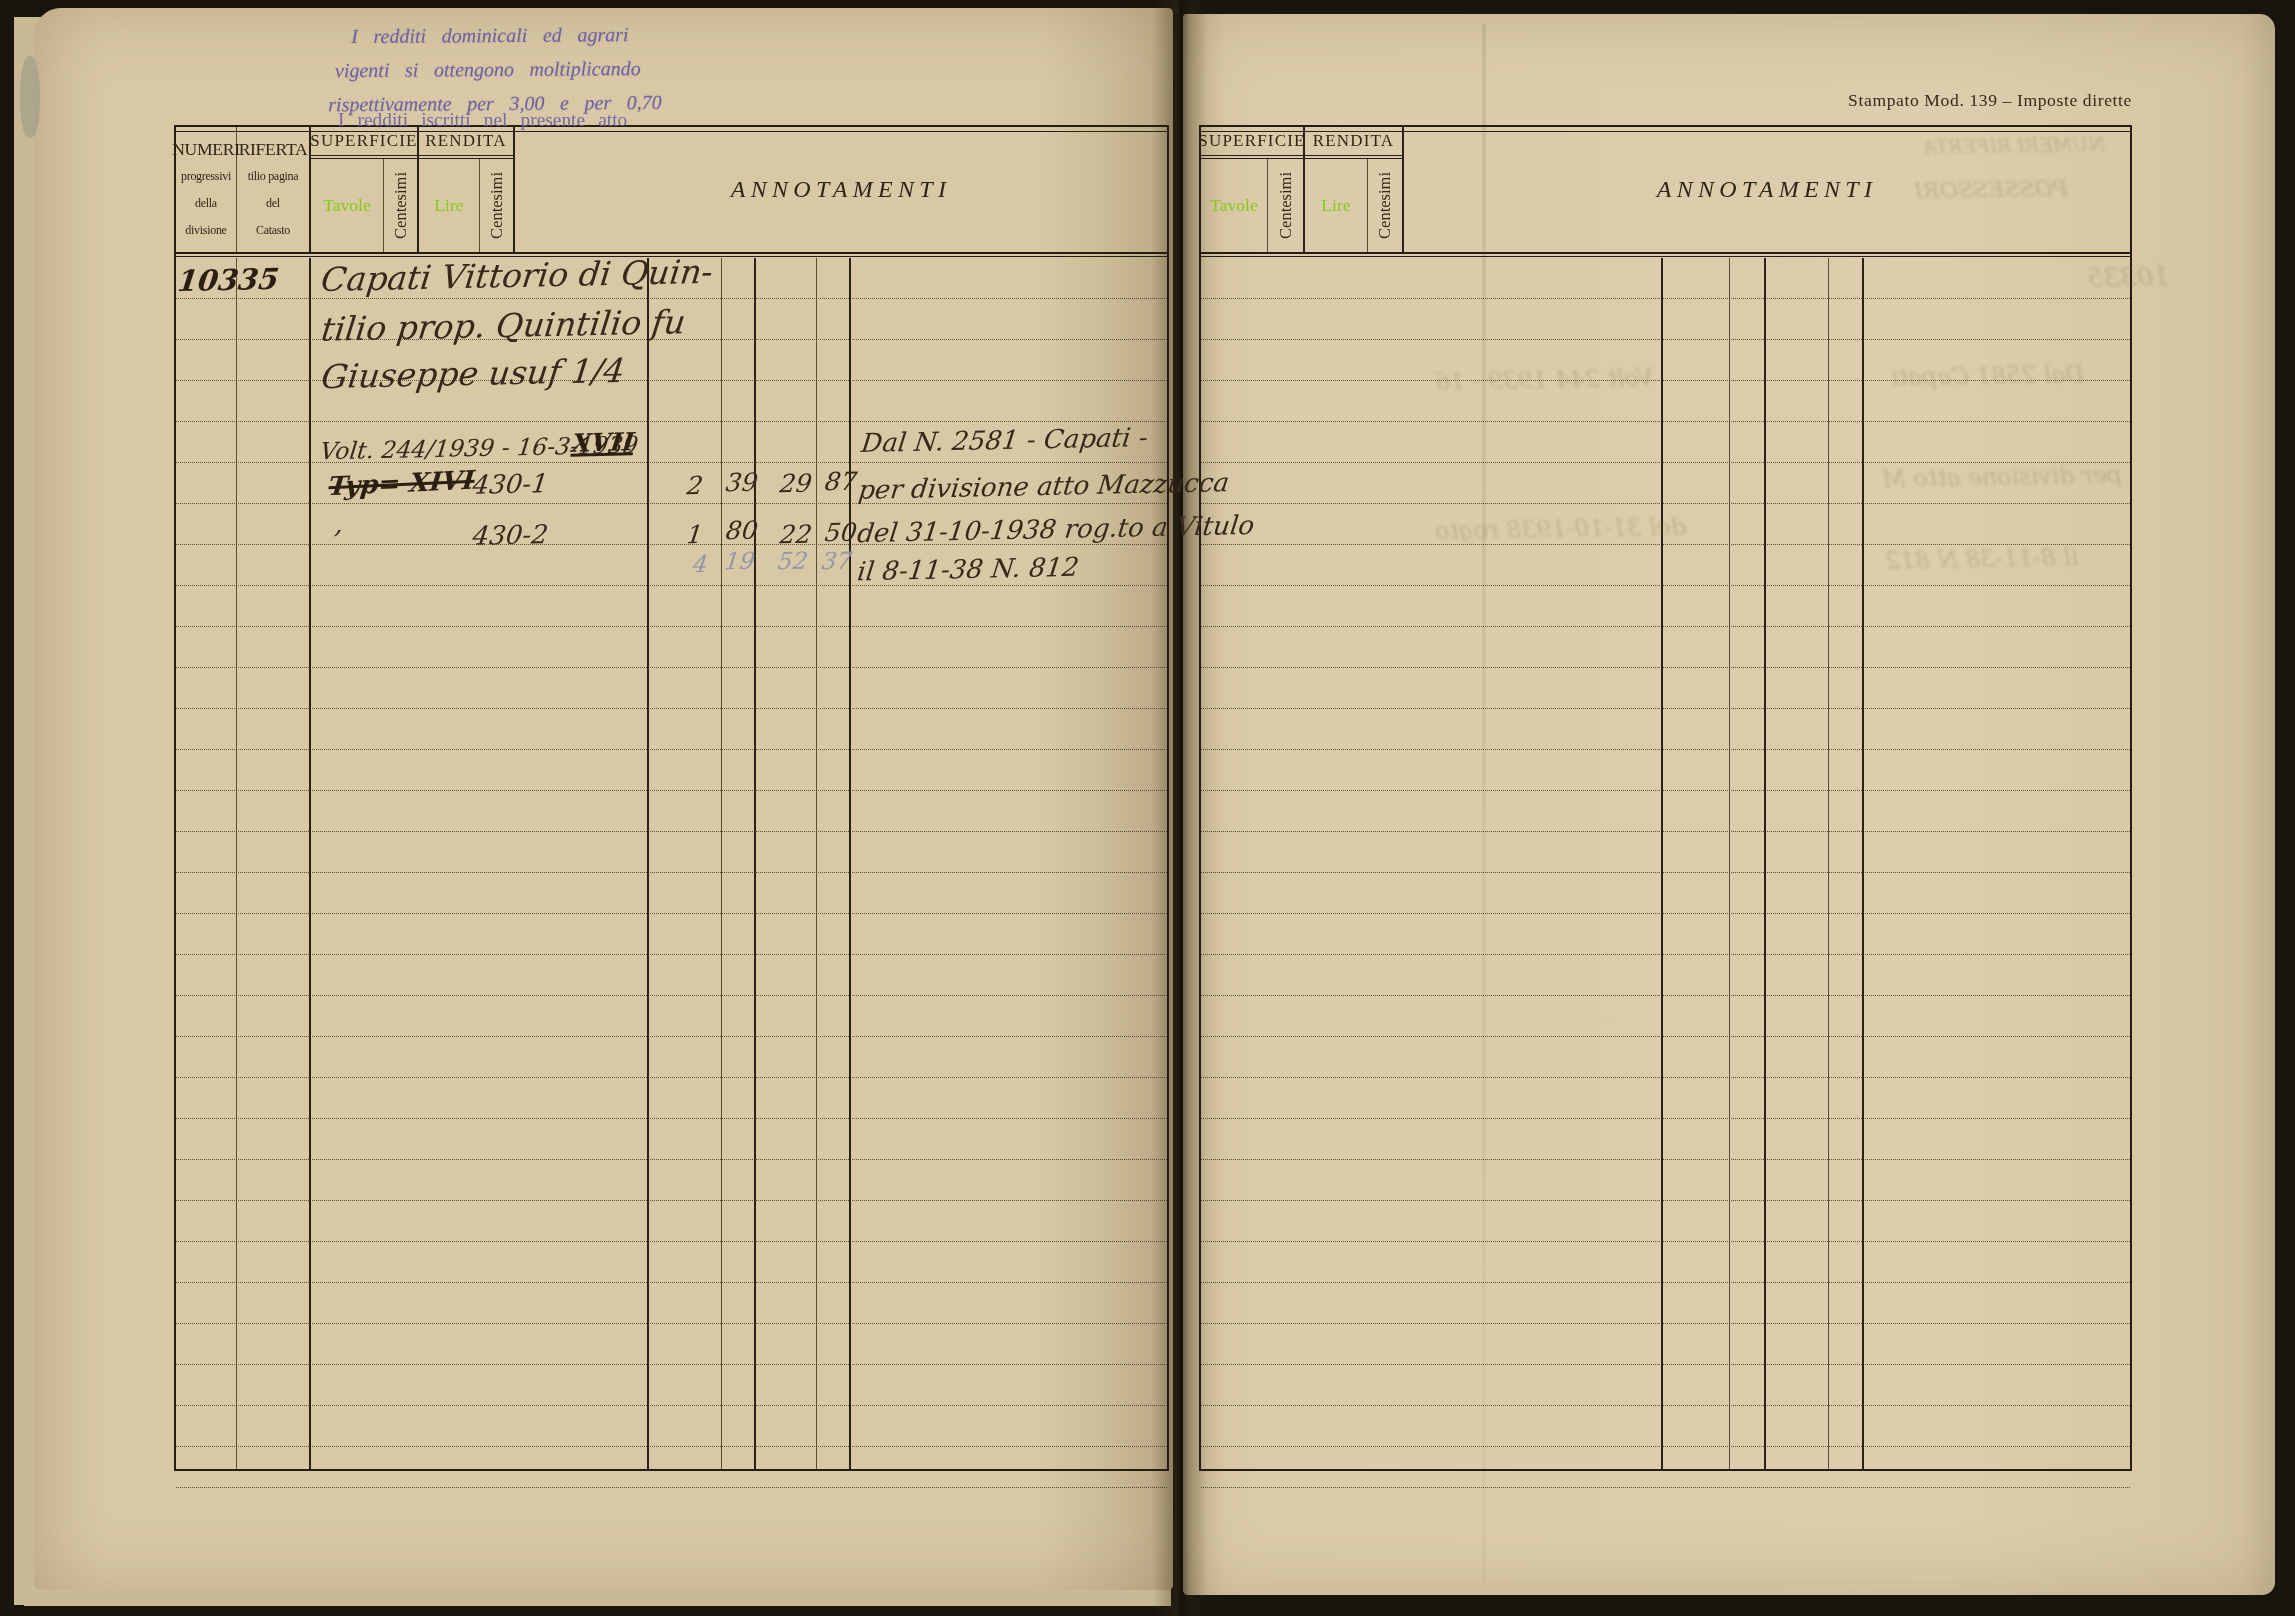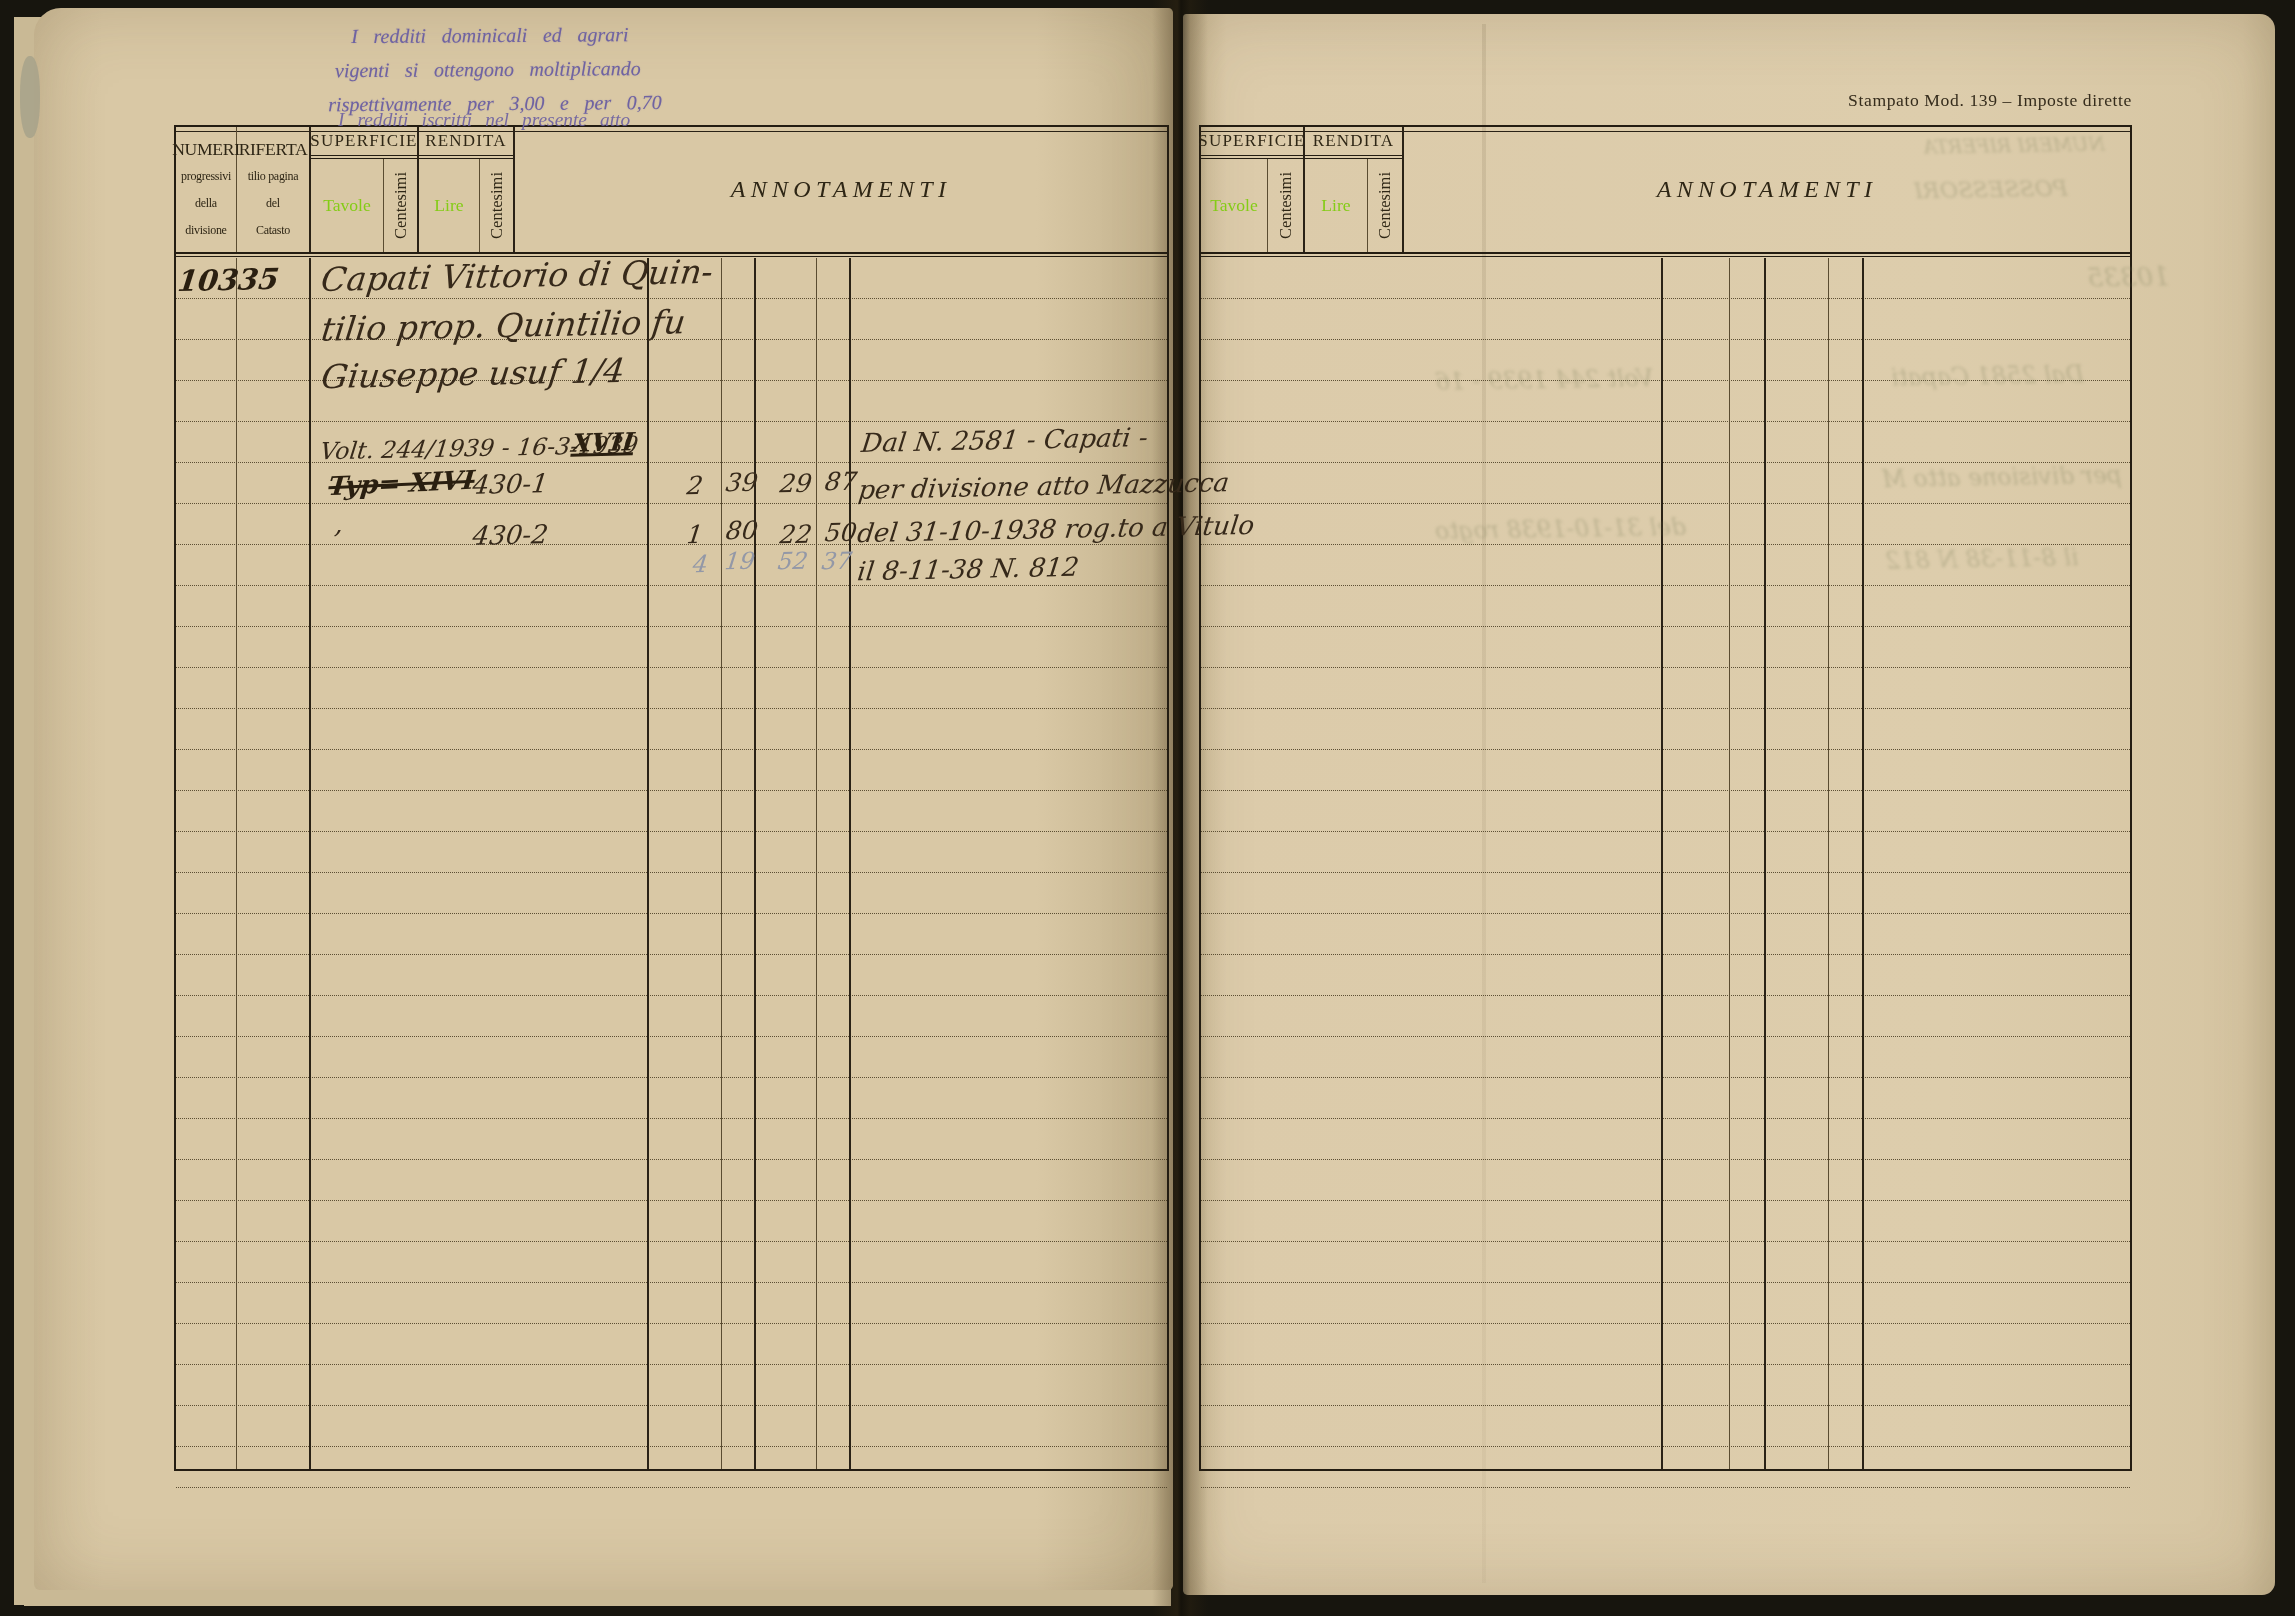--- a/index.html
+++ b/index.html
@@ -52,21 +52,21 @@
   .volture-label{font-size:20px;letter-spacing:4.1px;color:#2e2615;}
   .group-label{font-size:17px;letter-spacing:1.2px;color:#2e2615;}
   .sub-label{font-size:17.6px;color:#84cc16;}
   .rot{writing-mode:vertical-rl;transform:rotate(180deg);font-size:16.5px;color:#2e2615;}
   .annot-label{font-style:italic;font-size:24px;letter-spacing:5.3px;color:#2e2615;}
   
   .print-note{position:absolute;left:1811px;top:78px;width:321px;text-align:right;font-size:17.6px;letter-spacing:0.6px;color:#352c1c;margin-top:12px;}
   .stamp{position:absolute;left:335px;top:17.6px;width:347px;z-index:6;color:#6f63a2;font-style:italic;font-size:20px;line-height:34px;word-spacing:10.6px;transform:rotate(-.4deg);text-shadow:0 0 1.2px rgba(111,99,162,.45);}
   .stamp .ln1{padding-left:16.5px;}
   .stamp .ln3{margin-left:-7px;}
-  .stamp-overlay{position:absolute;left:338px;top:109px;z-index:6;color:#6f63a2;font-style:italic;font-size:19.4px;word-spacing:8.2px;opacity:.92;}
+  .stamp-overlay{position:absolute;left:338px;top:109px;z-index:6;color:#6f63a2;font-size:19.4px;word-spacing:8.2px;opacity:.92;}
   
   #hw-layer{position:absolute;inset:0;z-index:5;}
   .hw{position:absolute;font-family:"DejaVu Serif", serif;font-style:italic;color:#36291a;white-space:nowrap;transform:skewX(-8deg) rotate(-1.2deg);}
   .hw.bold{font-weight:bold;color:#2a1f10;}
   .hw.underline{text-decoration:underline;text-decoration-thickness:2.9px;}
   .hw.strike{text-decoration:line-through;text-decoration-thickness:2.9px;transform:skewX(-8deg) rotate(-2.5deg);}
   .hw.light{color:#9398a7;font-weight:400;}
   .hw.bleed{color:#82835f;filter:blur(1.8px);opacity:.33;transform:scaleX(-1) rotate(1deg);}
 </style>
 </head>

